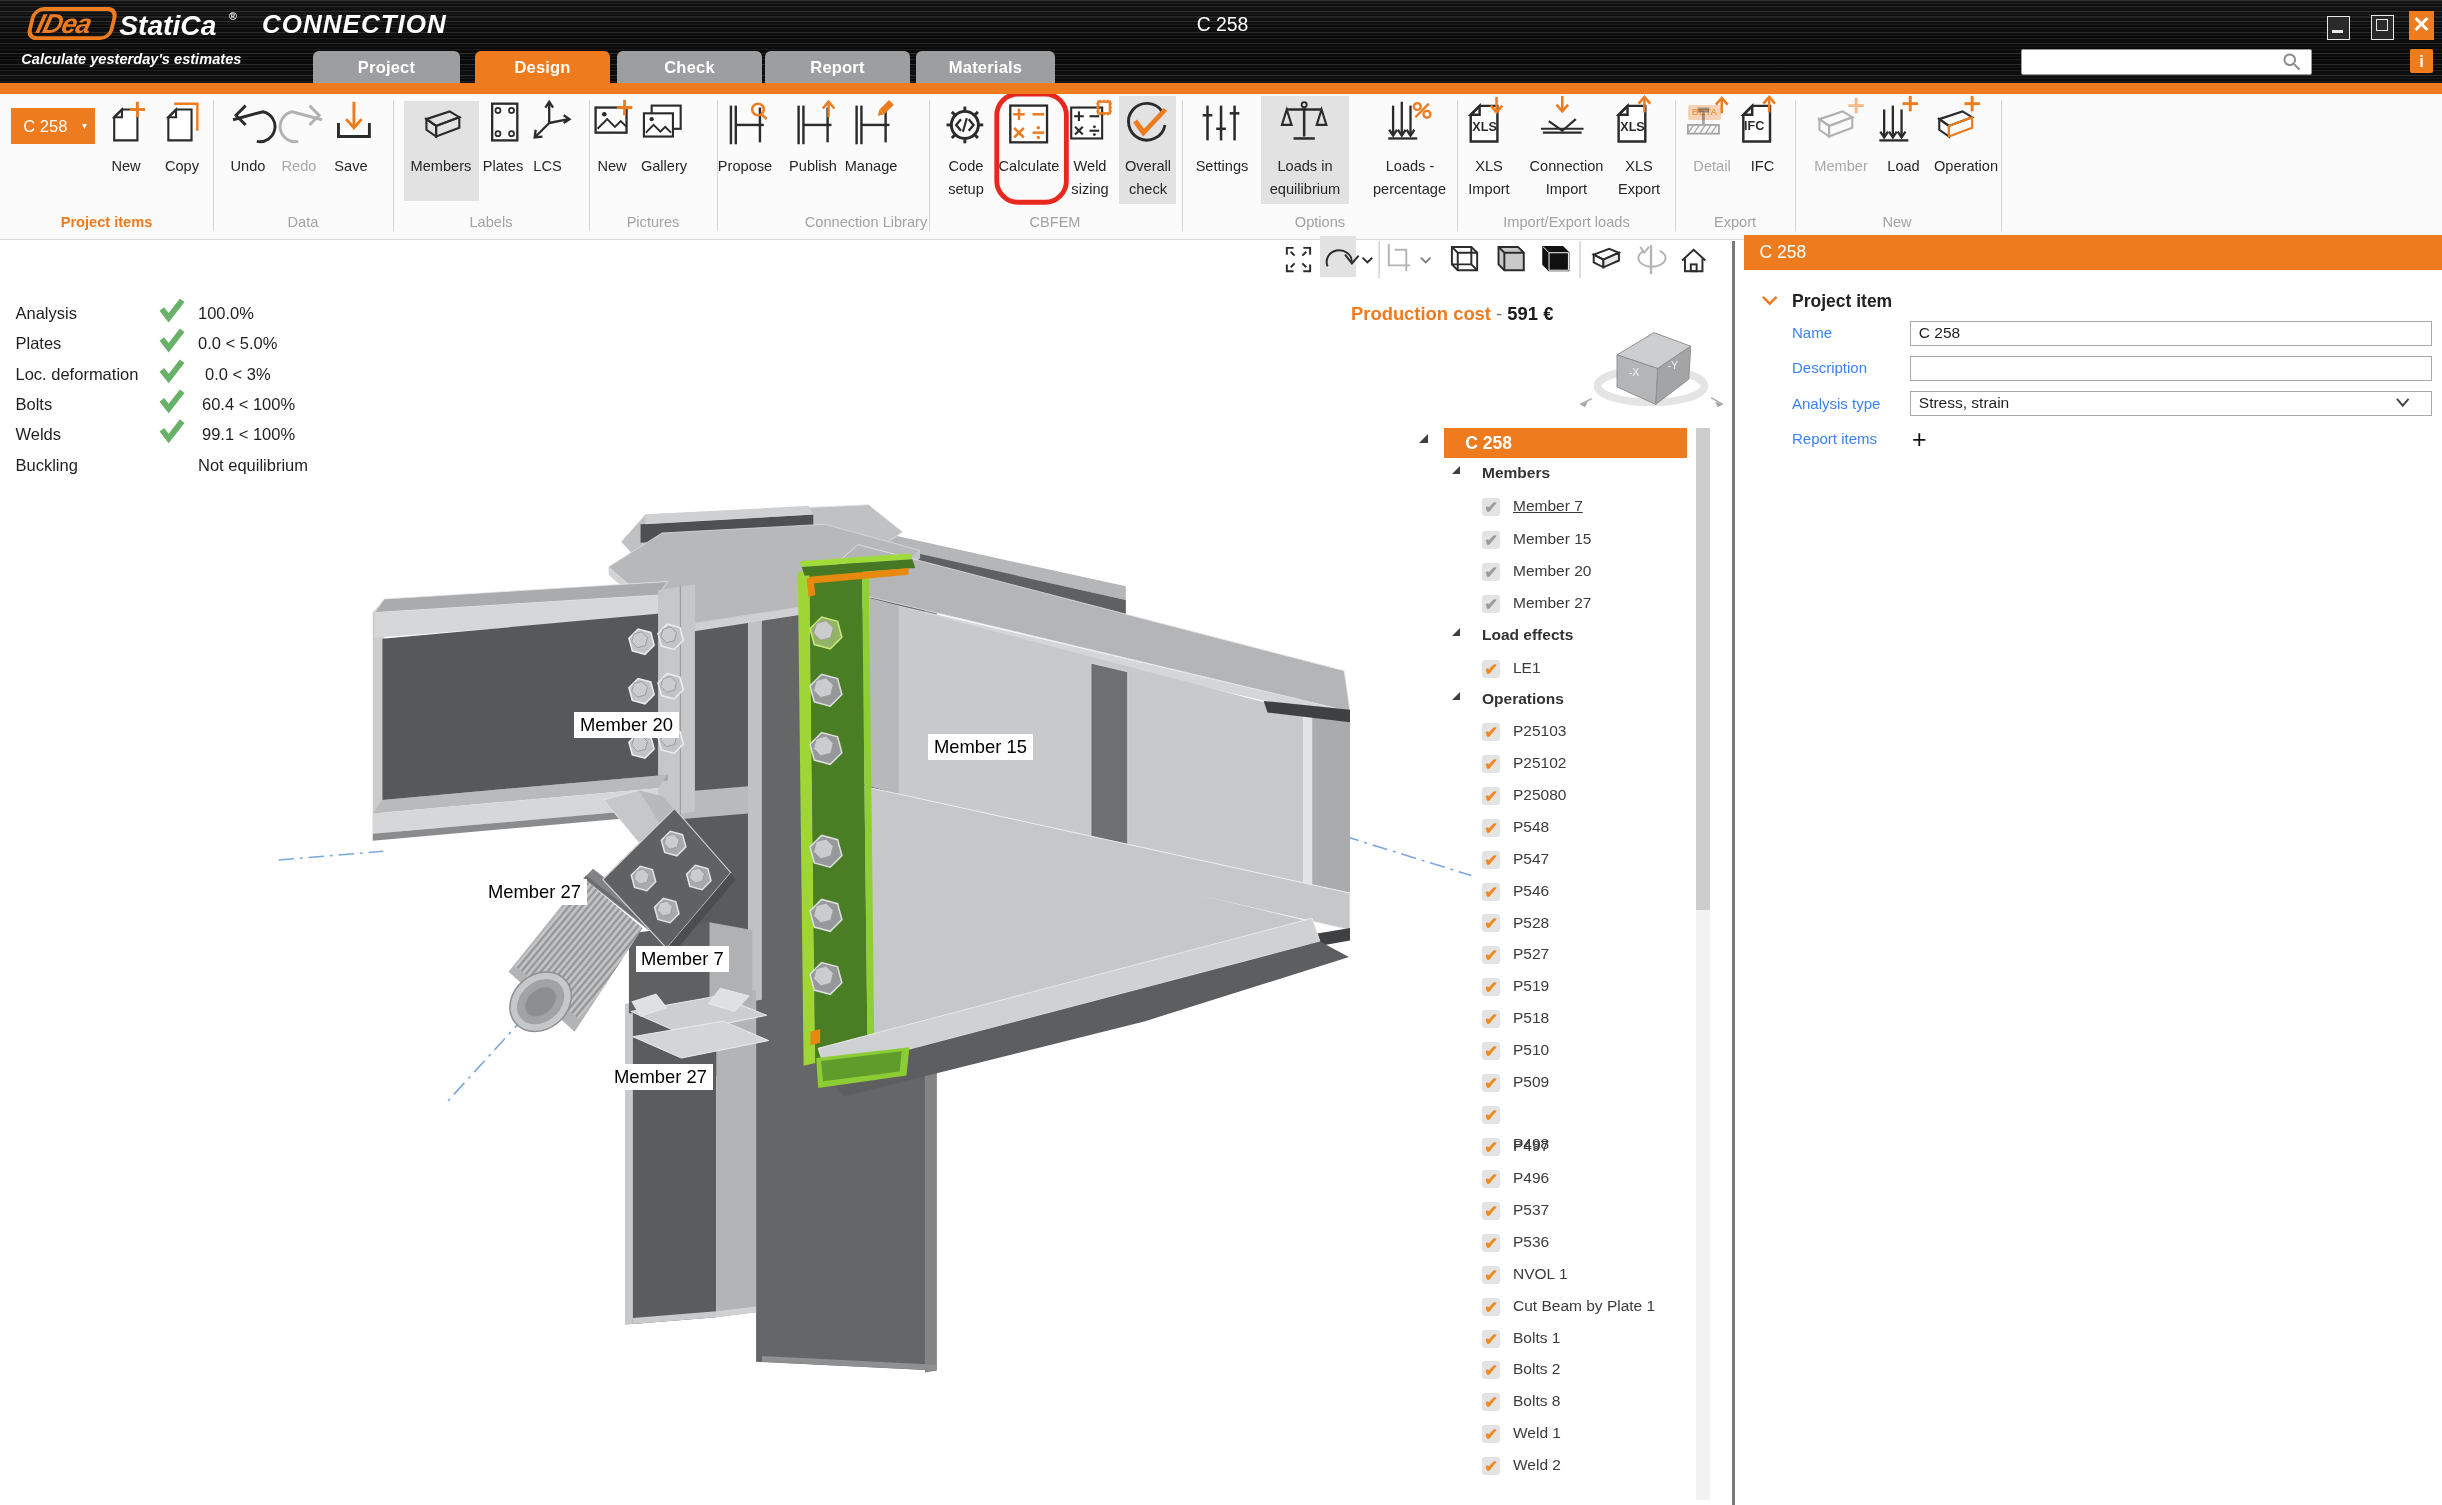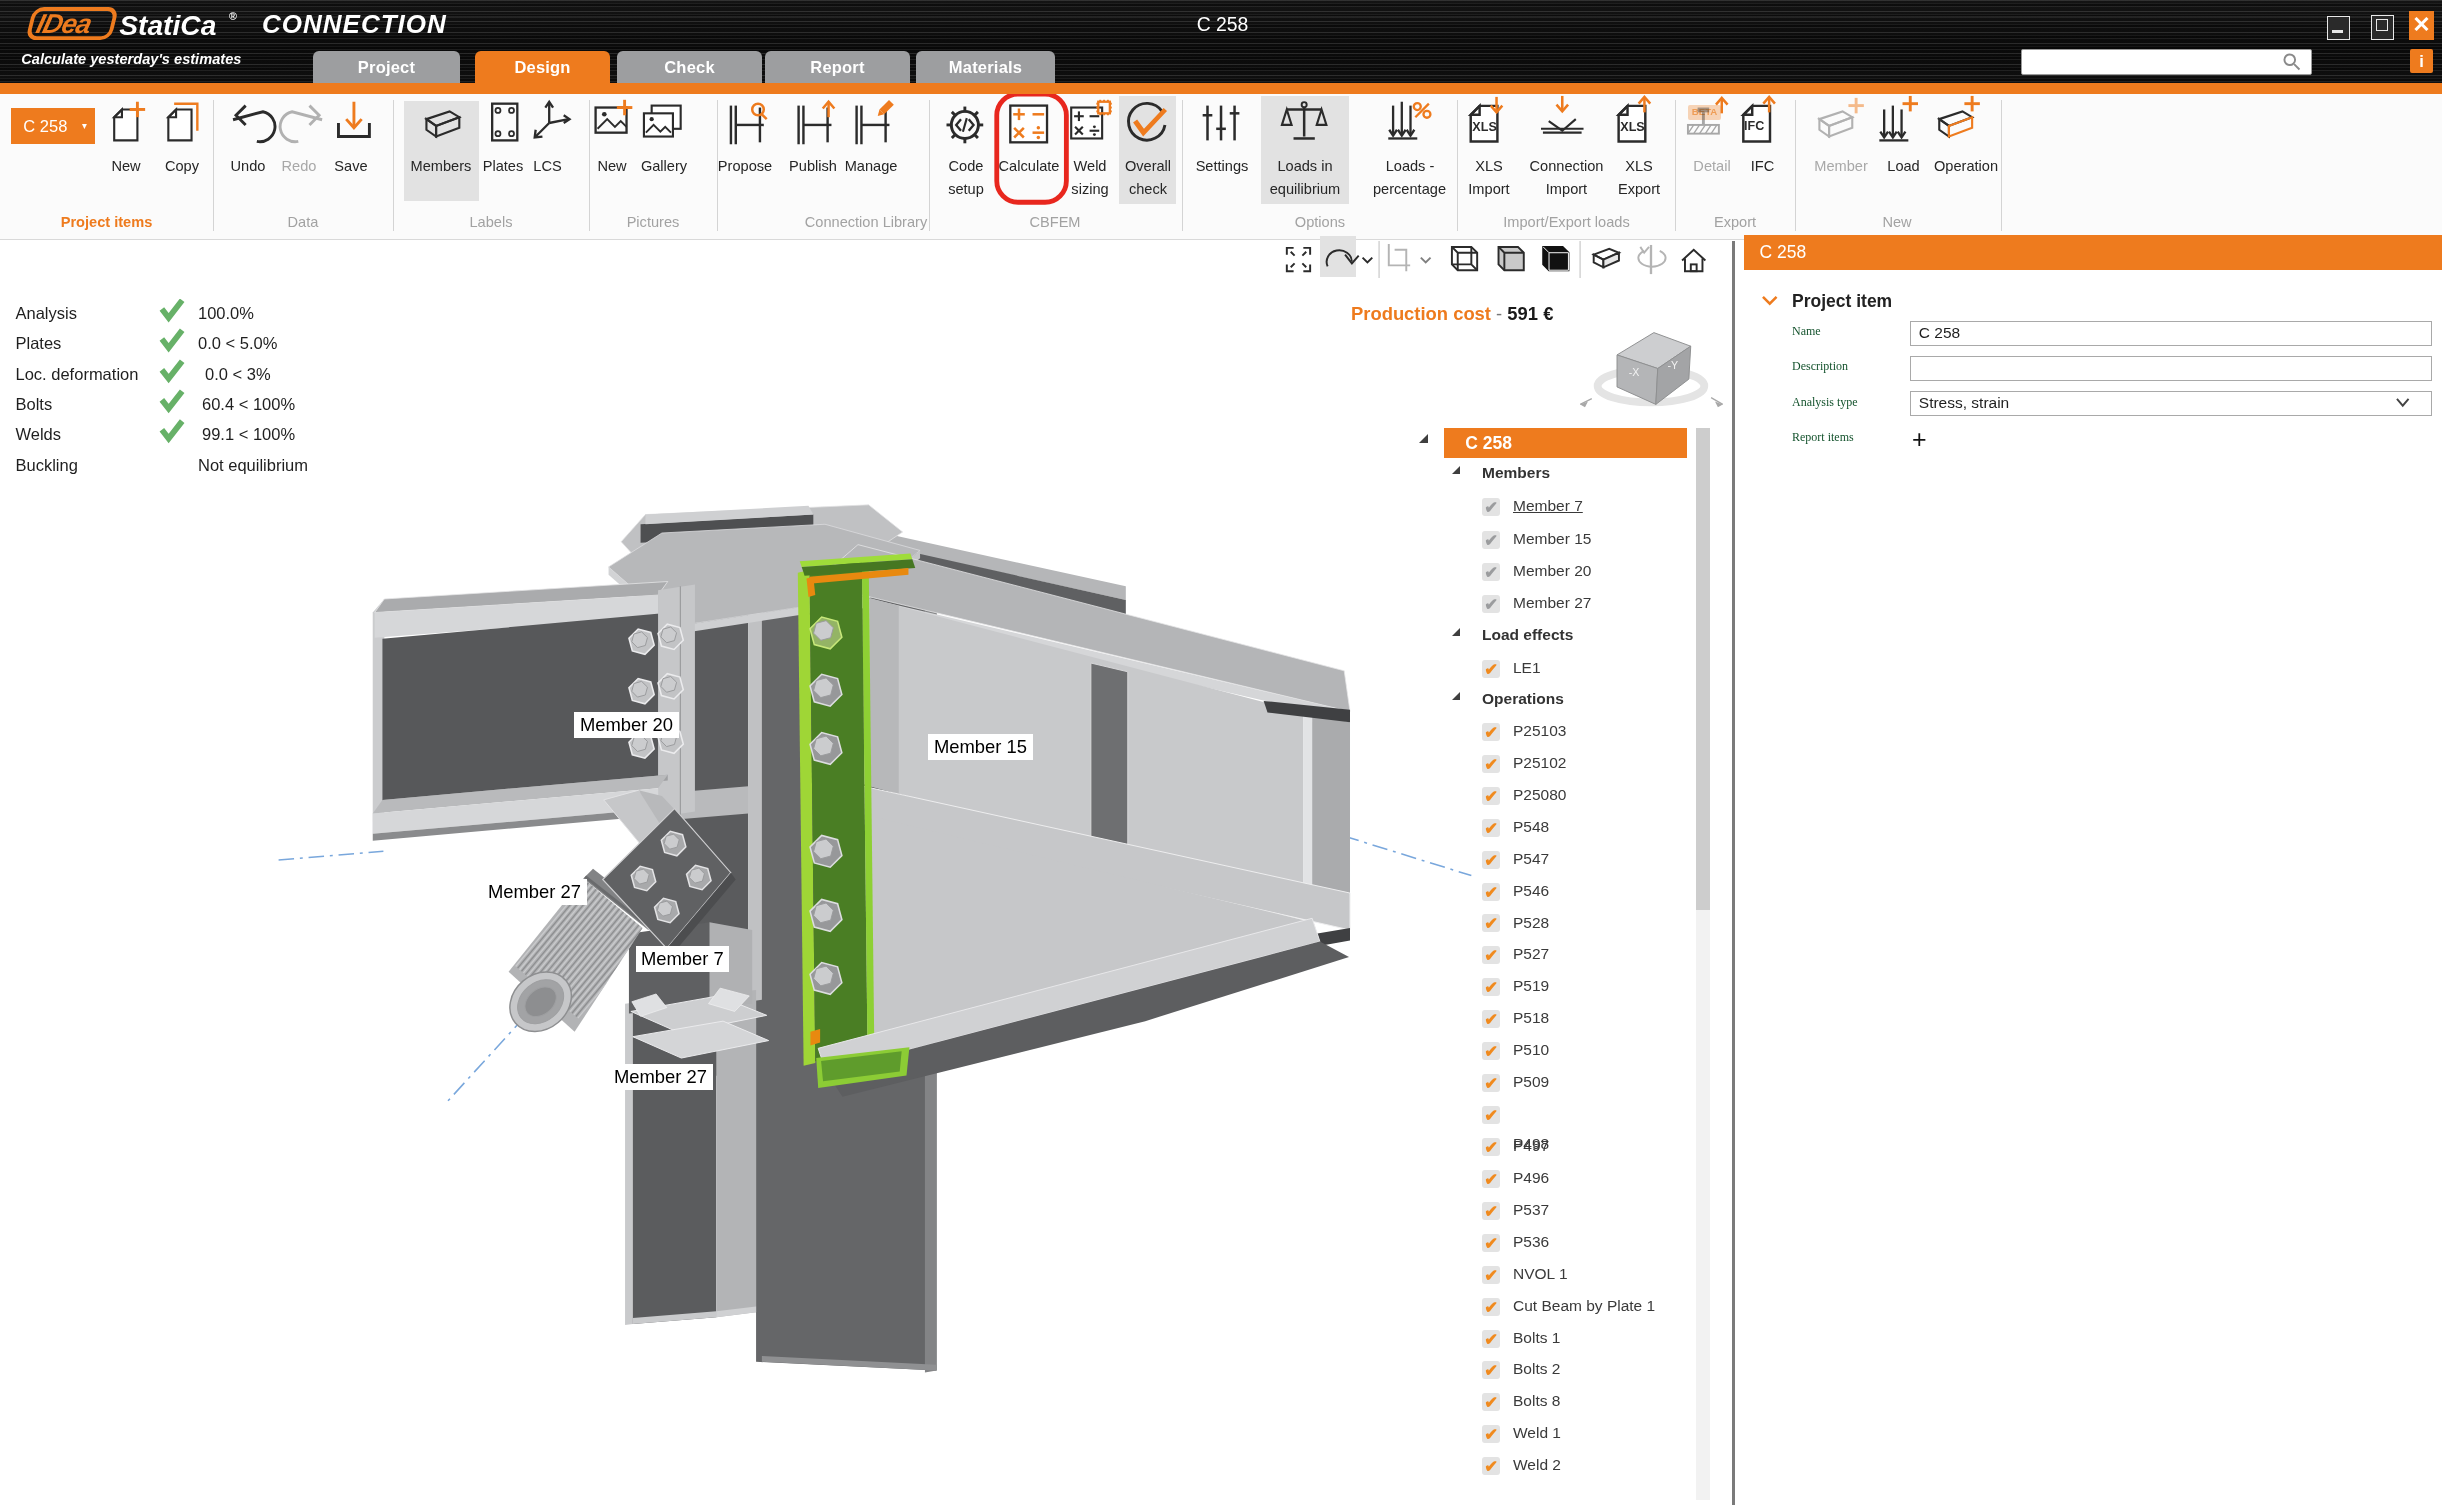--- a/index.html
+++ b/index.html
@@ -28,21 +28,21 @@
   .sumlab{font-size:16.5px;color:#1f1f1f;height:21.3px;}
   .sumval{font-size:16.5px;color:#1f1f1f;height:21.3px;}
   
   .trow{font-size:15.5px;color:#3a3a3a;white-space:nowrap;height:21.3px;}
   .cb{width:18.4px;height:18.4px;border-radius:2.9px;background:#e3e3e3;text-align:center;line-height:18.4px;}
   .ck{font-size:16.5px;font-weight:bold;}
   .ck.or{color:#f08a1e;}
   .ck.gr{color:#9b9c9e;}
   
   .rinput{background:#fff;border:1px solid #a9a9a9;font-size:15.5px;color:#1f1f1f;padding:0 7.8px;line-height:22px;}
-  .rlabel{font-size:12px;color:#14532d;font-family:Liberation Serif, serif;}
+  .rlabel{font-size:15px;color:#3b82f6;}
   
   .mlabel{background:#fff;color:#000;font-size:18.4px;text-align:center;white-space:nowrap;padding:0 3.9px;line-height:26px;z-index:3;}
 </style>
 </head>
 <body>
 
 <div id="titlebar" class="abs"></div>
 <div id="orangestrip" class="abs"></div>
 
 <svg class="abs" style="left:25px;top:5.8px;z-index:6" width="243" height="39" viewBox="0 0 250 40">

